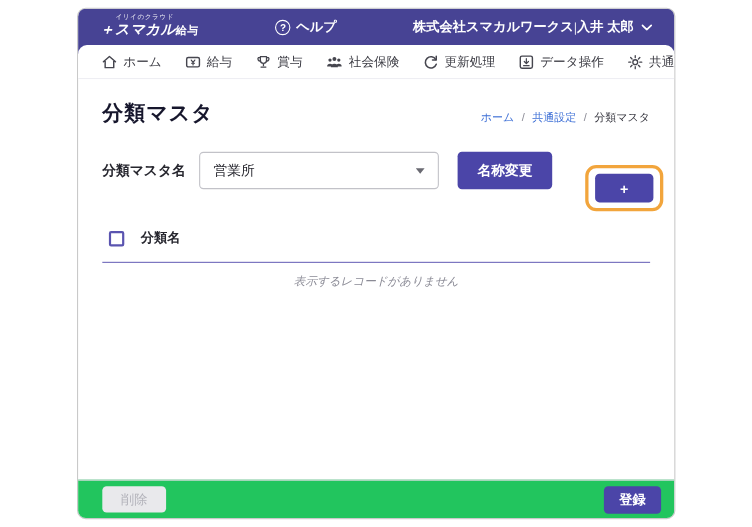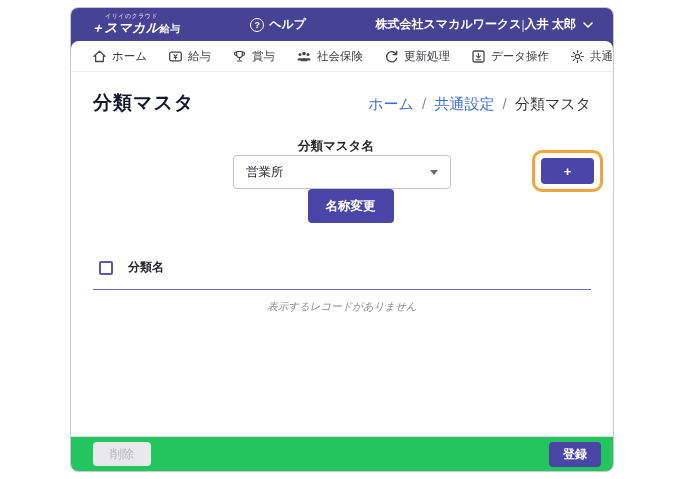--- a/index.html
+++ b/index.html
@@ -53,25 +53,25 @@
     border-bottom: 1px solid #ededf2;
     font-size: 11.5px;
     color: #3a3a42;
   }
   .nav-item { display: flex; align-items: center; gap: 5px; cursor: pointer; white-space: nowrap; }
   .nav-item svg { display: block; }
   
   .content { padding: 18px 22px 0 22px; }
   .title-row { display: flex; justify-content: space-between; align-items: flex-end; }
   .page-title { font-size: 19px; font-weight: bold; color: #16162c; letter-spacing: 1px; }
-  .breadcrumb { font-size: 15px; color: #8a8a95; padding-bottom: 2px; }
+  .breadcrumb { font-size: 10px; color: #8a8a95; padding-bottom: 2px; }
   .breadcrumb .link { color: #3d6fd6; cursor: pointer; }
   .breadcrumb .bc-sep { margin: 0 4px; color: #8a8a95; }
   .breadcrumb .current { color: #33333c; }
-  .form-row { display: flex; align-items: center; margin-top: 22px; flex-direction: column; }
+  .form-row { display: flex; align-items: center; margin-top: 22px; }
   .form-label { width: 88px; font-size: 12.5px; font-weight: bold; color: #26262e; }
   .select-box {
     width: 218px; height: 34px;
     border: 1px solid #c2c2c8; border-radius: 4px;
     display: flex; align-items: center; justify-content: space-between;
     padding: 0 12px;
     font-size: 12.5px; color: #26262e;
     background: #fff; cursor: pointer;
   }
   .caret-down {

